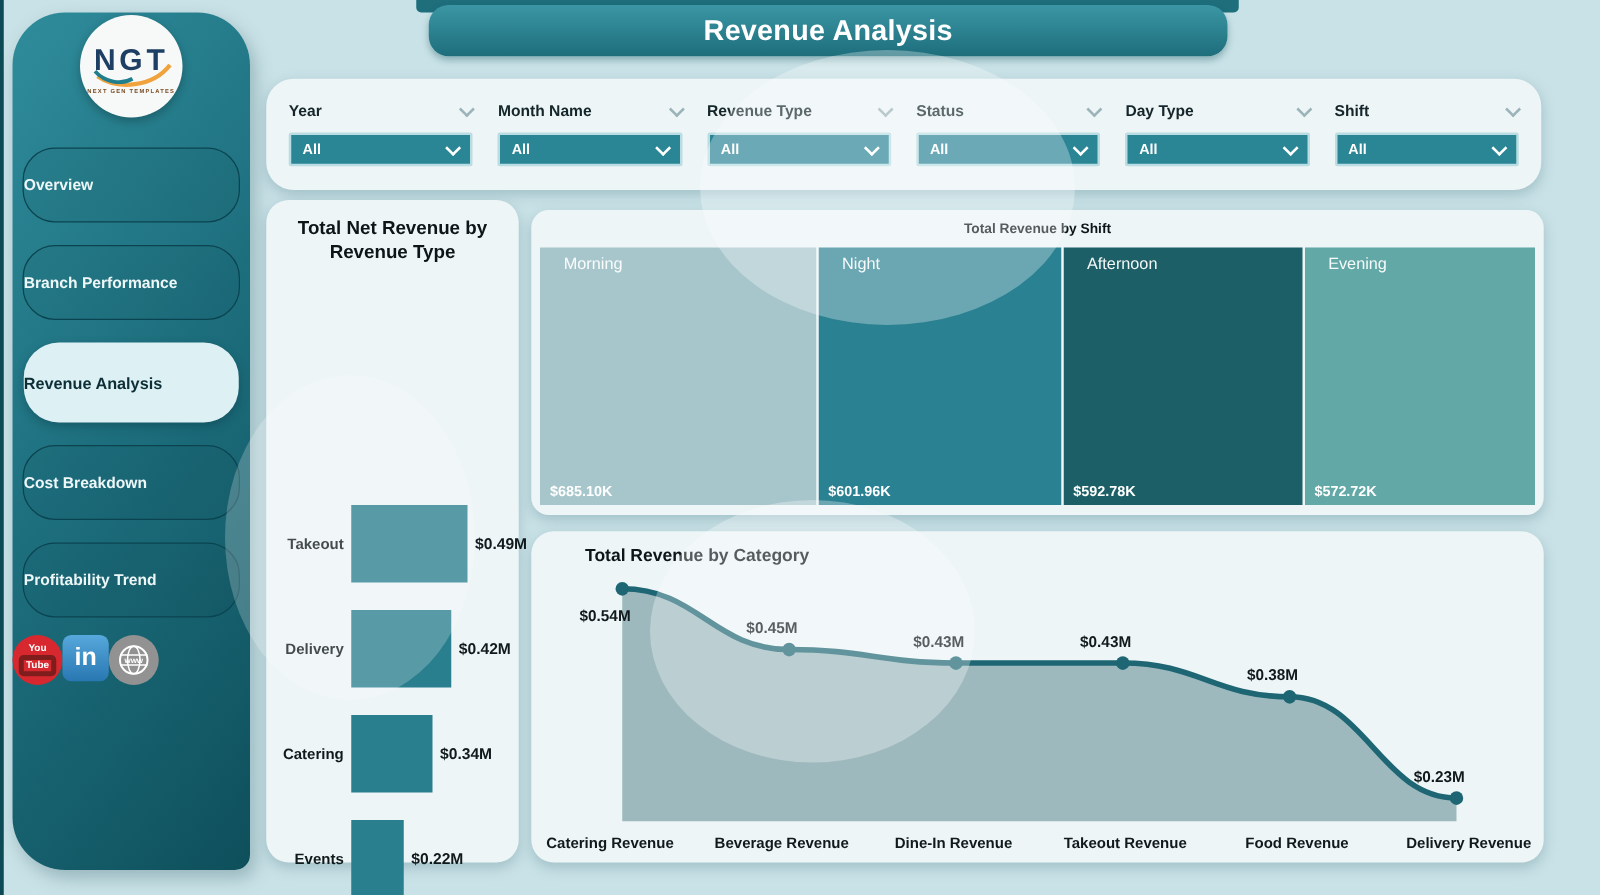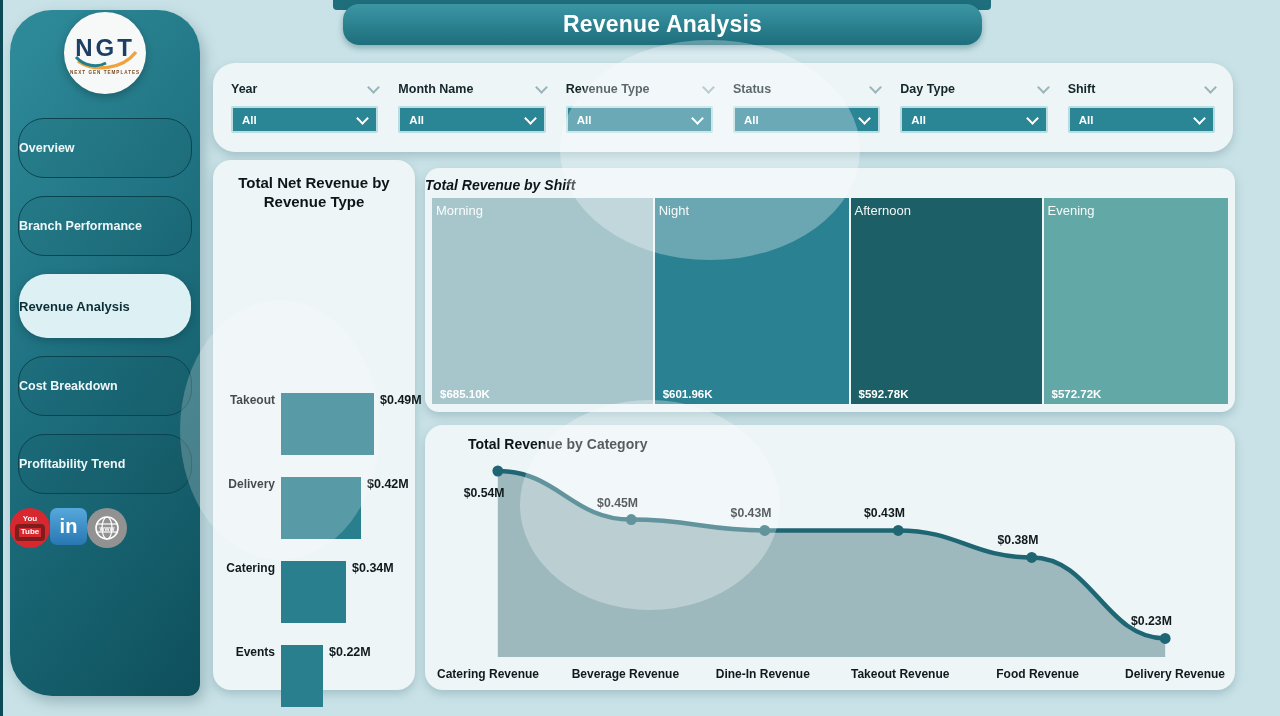--- a/index.html
+++ b/index.html
@@ -68,32 +68,32 @@
   .chev.gray{color:#9bb4b9;margin-top:-4px;}
   .fselect{margin-top:7px;height:23px;background:#2a8595;border:2px solid #b9dde2;border-radius:2px;
     display:flex;align-items:center;justify-content:space-between;padding:0 9px;cursor:pointer;}
   .fselect .val{color:#fff;font-weight:bold;font-size:11.5px;}
   .chev.white{color:#fff;margin-top:-3px;}
 
   
   .bar-panel{left:213px;top:160px;width:202px;height:530px;border-radius:18px;}
   .bar-title{margin:14px 12px 0 12px;text-align:center;font-weight:bold;font-size:15px;color:#0d1518;line-height:1.25;}
   .bar-rows{position:absolute;left:0;top:233px;width:100%;}
-  .bar-row{display:flex;height:84px;}
+  .bar-row{display:flex;align-items:center;height:84px;}
   .bar-cat{width:62px;text-align:right;padding-right:6px;font-weight:bold;font-size:12px;color:#10191c;flex:none;}
   .bar{height:62px;background:#2a7f8e;flex:none;}
   .bar-val{padding-left:6px;font-weight:bold;font-size:12.5px;color:#10191c;white-space:nowrap;}
 
   
   .tree-panel{left:425px;top:168px;width:810px;height:244px;border-radius:14px;}
-  .tree-title{margin-top:9px;font-weight:bold;font-size:14px;color:#0d1518;font-style:italic;}
+  .tree-title{margin-top:9px;text-align:center;font-weight:bold;font-size:11px;color:#0d1518;}
   .tiles{position:absolute;left:7px;top:30px;width:796px;height:206px;display:flex;}
   .tile{position:relative;margin-right:2px;min-width:0;}
   .tile:last-child{margin-right:0;}
-  .tile-name{position:absolute;left:4px;top:5px;color:#fff;font-size:13px;opacity:.95;}
+  .tile-name{position:absolute;left:19px;top:5px;color:#fff;font-size:13px;opacity:.95;}
   .tile-value{position:absolute;left:8px;bottom:4px;color:#fff;font-weight:bold;font-size:11.5px;}
 
   
   .line-panel{left:425px;top:425px;width:810px;height:265px;border-radius:18px;}
   .line-title{margin-top:11px;text-align:left;font-weight:bold;font-size:14px;color:#0d1518;margin-left:43px;}
   .plot{position:absolute;left:63px;top:26px;width:687px;height:212px;}
   .plot svg{width:100%;height:100%;overflow:visible;display:block;}
   .pt-label{font-family:"Liberation Sans",sans-serif;font-weight:bold;font-size:12.5px;fill:#10191c;}
   .x-axis{position:absolute;left:63px;top:242px;width:687px;height:16px;}
   .x-label{position:absolute;transform:translateX(-50%);white-space:nowrap;font-weight:bold;font-size:12px;color:#10191c;}

